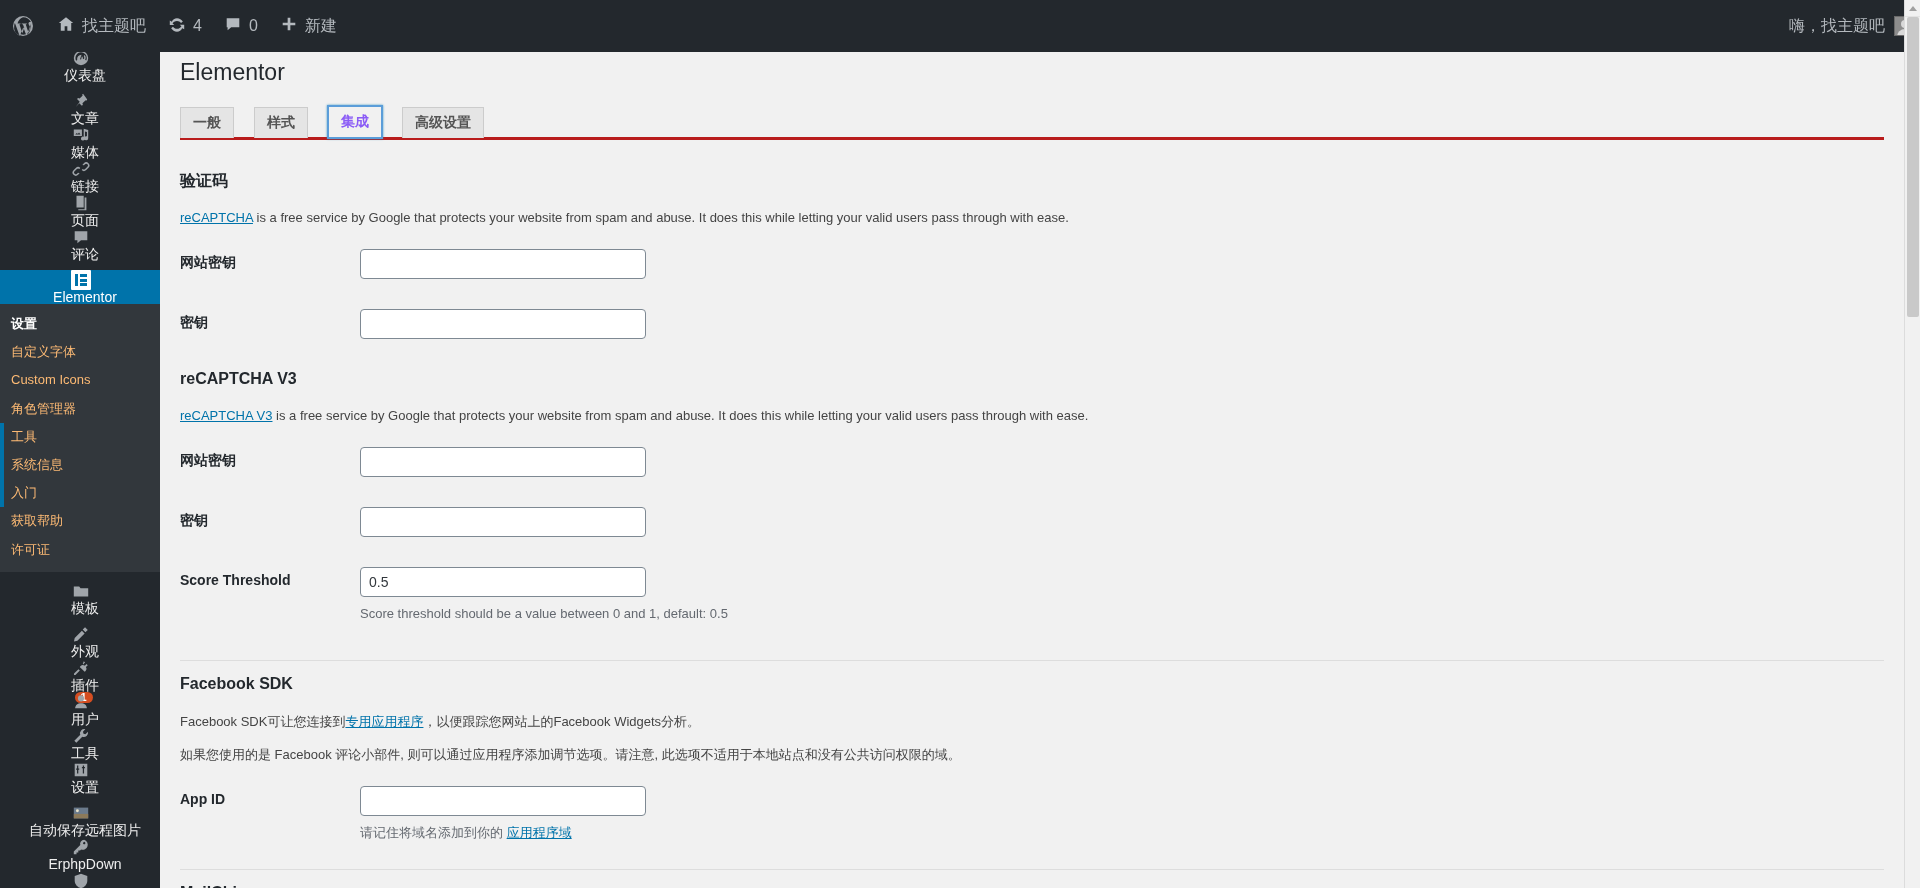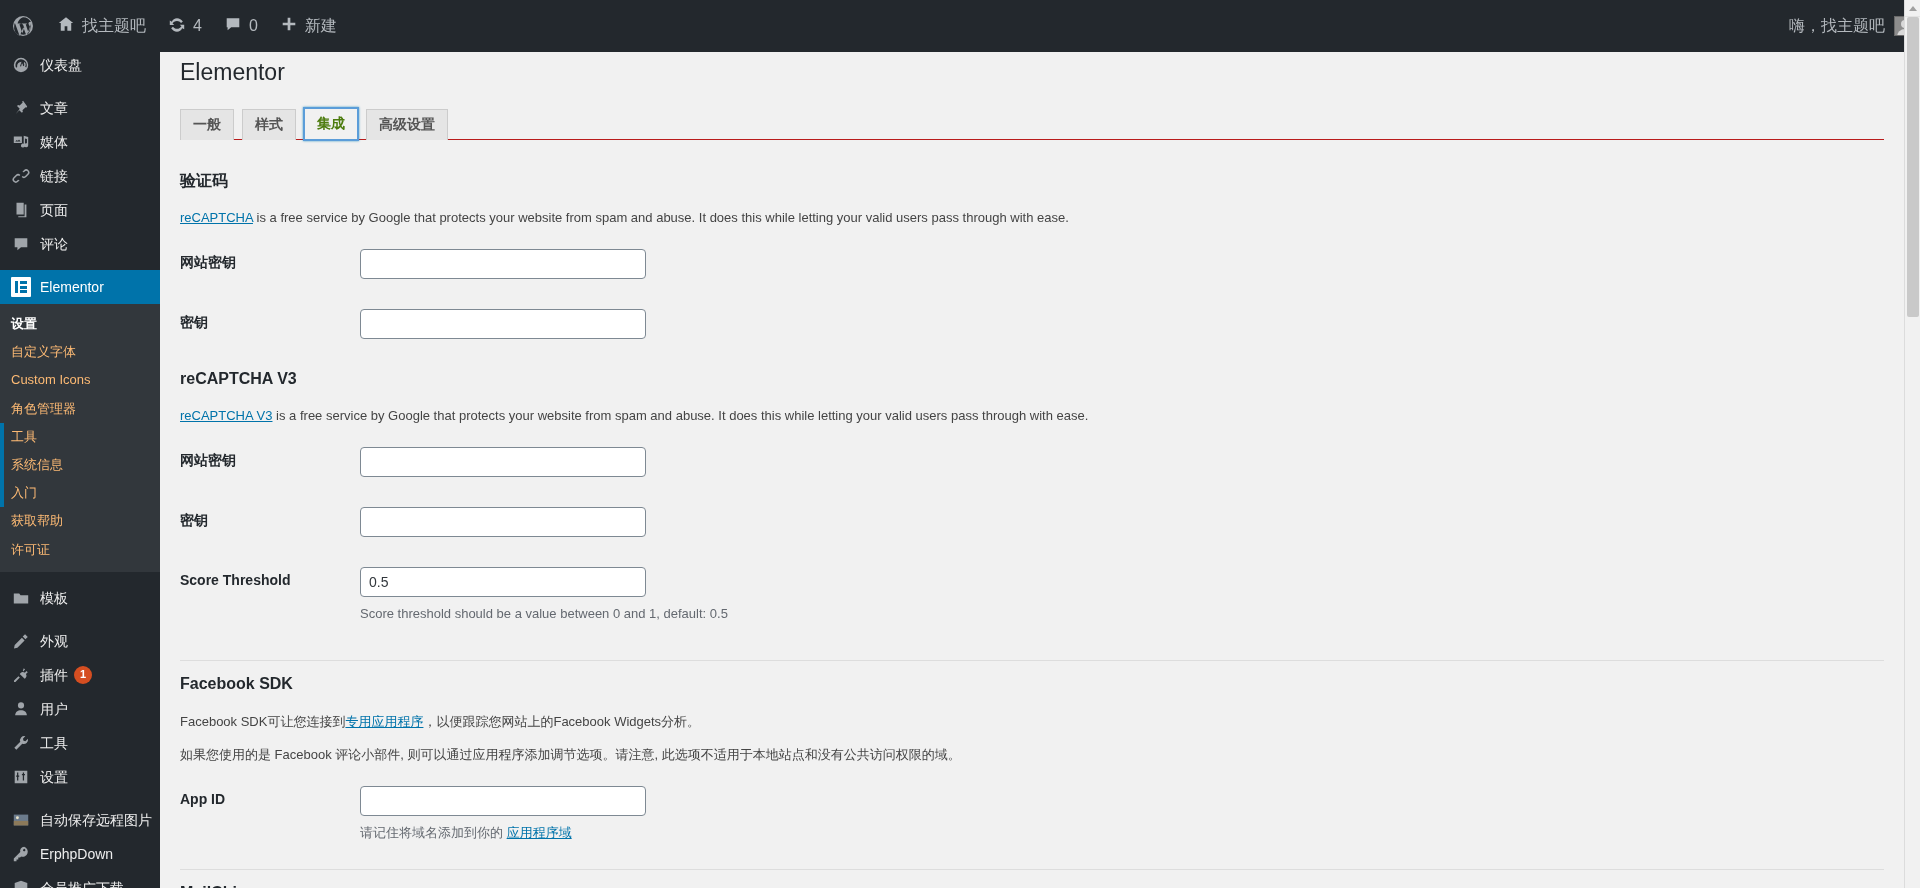--- a/index.html
+++ b/index.html
@@ -67,23 +67,24 @@
   #sidebar {
     position: absolute; top: 39px; left: 0;
     width: 160px; min-height: 849px;
     background: #23282d;
     font-size: 14px;
     z-index: 20;
   }
   .menu-top {
     position: relative;
     display: flex; align-items: center;
-    height: 34px; padding-left: 11px;
+    height: 34px; padding-left: 1px;
     color: #eee; cursor: pointer;
     line-height: 1;
+    flex-direction: column;
   }
   .menu-top .mt-label { margin-left: 9px; font-size: 14px; }
   .menu-top.current {
     background: #0073aa; color: #fff; font-weight: 400;
   }
   .menu-top.current::after {
     content:''; position:absolute; right:-8px; top:50%; margin-top:-8px;
     border-top:8px solid transparent; border-bottom:8px solid transparent;
     border-left:8px solid #f1f1f1;
   }
@@ -131,38 +132,38 @@
     overflow:hidden;
   }
   .wrap { padding: 0 20px 0 20px; }
   h1.page-title {
     font-size: 23px; font-weight: 400; color:#23282d;
     margin: 0; padding: 9px 0 4px 0; line-height: 1.3;
   }
 
   
   .nav-tabs {
-    display:flex; align-items:flex-end; gap: 4px;
-    border-bottom: 1px solid #b91c1c;
+    display:flex; align-items:flex-end; gap: 16px;
+    border-bottom: 3px solid #b91c1c;
     margin: 14px 0 0 0; padding-left: 0;
     height: 34px;
   }
   .nav-tab {
     display:inline-block;
     background:#e5e5e5;
     border:1px solid #ccc; border-bottom:none;
     color:#555; font-size:14px; font-weight:600;
     padding: 6px 12px 7px 12px;
     margin: 0 4px -1px 0;
     cursor:pointer; line-height:1.2;
     text-decoration:none;
   }
   .nav-tab.active {
     background:#f1f1f1; border-color:#ccc; border-bottom:1px solid #f1f1f1;
-    color:#4d7c0f;
+    color:#8b5cf6;
   }
   .nav-tab.focus-ring {
     outline: none;
     box-shadow: 0 0 0 1px #5b9dd9, 0 0 2px 1px rgba(30,140,190,.8);
     border-color:#5b9dd9;
   }
 
   
   .section { padding-top: 18px; }
   .section-title {

